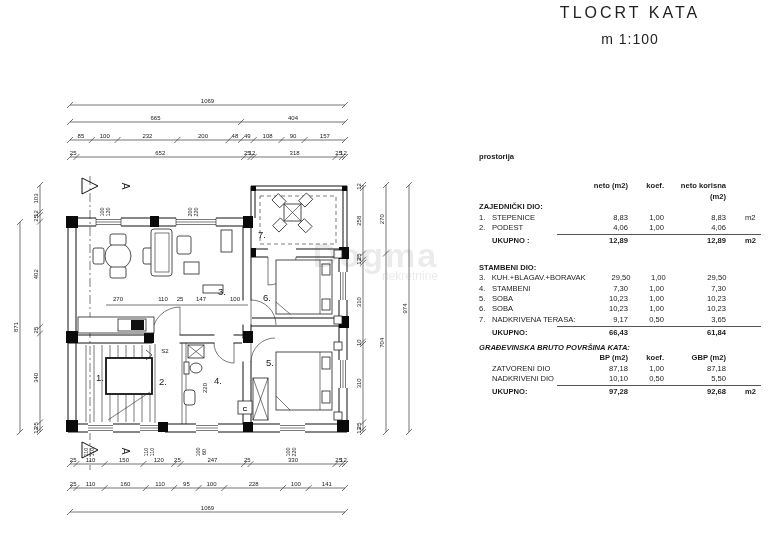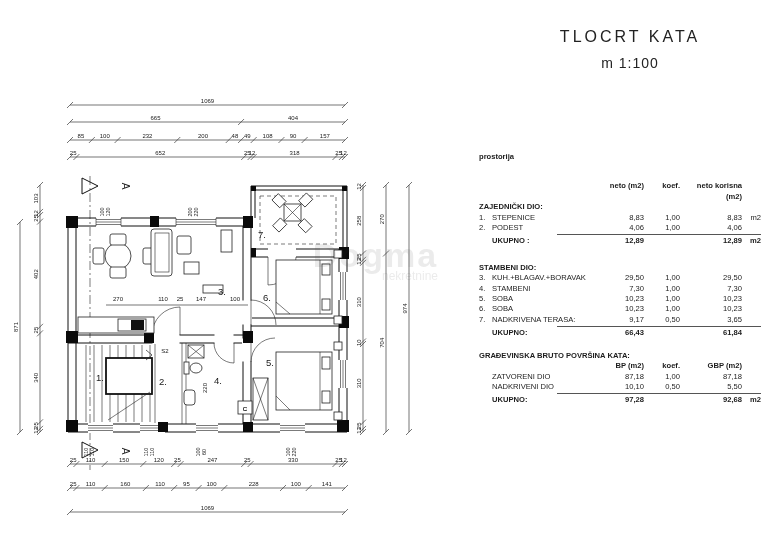--- a/index.html
+++ b/index.html
@@ -11,34 +11,34 @@
   .smalltxt{font-size:6px;font-family:"Liberation Sans",sans-serif;text-anchor:middle;}
   .wintxt{font-size:5.5px;font-family:"Liberation Sans",sans-serif;text-anchor:middle;}
   .marktxt{font-size:10px;font-family:"Liberation Sans",sans-serif;text-anchor:middle;}
   .dimline{stroke:#3a3a3a;stroke-width:0.7;}
   .wall{stroke:#111;stroke-width:1;fill:none;}
   .thin{stroke:#222;stroke-width:0.6;fill:none;}
   .furn{stroke:#222;stroke-width:0.8;fill:#fff;}
   .pier{fill:#0a0a0a;}
   .whitegap{fill:#fff;stroke:none;}
 
-  .titleblock{position:absolute;left:540px;top:28px;width:180px;text-align:center;color:#222;}
+  .titleblock{position:absolute;left:540px;top:4px;width:180px;text-align:center;color:#222;}
   .titleblock .t1{font-size:16px;letter-spacing:3px;}
   .titleblock .t2{font-size:14px;letter-spacing:1px;margin-top:9px;}
 
   .legend{position:absolute;left:479px;top:152px;width:282px;font-size:7.6px;color:#1c1c1c;}
   .lrow{display:flex;align-items:baseline;line-height:10.4px;}
   .num{width:13px;}
   .lbl{flex:1;}
   .c1{width:46px;text-align:right;}
   .c2{width:36px;text-align:right;}
   .c3{width:62px;text-align:right;}
-  .suf{width:16px;padding-left:3px;text-align:right;}
+  .suf{width:16px;padding-left:19px;}
   .b{font-weight:bold;}
-  .gap4{margin-top:19px;} .gap12{margin-top:16px;} .gap16{margin-top:12px;}
+  .gap4{margin-top:19px;} .gap12{margin-top:16px;} .gap16{margin-top:4px;font-style:italic;}
   .sumline{border-top:1px solid #555;margin-left:78px;margin-top:1px;margin-bottom:1px;}
   .s2tag{margin-left:10px;font-weight:bold;}
 
   .watermark{position:absolute;left:292px;top:236px;color:rgba(60,60,60,0.10);pointer-events:none;text-align:right;}
   .watermark .wm1{font-size:34px;font-weight:bold;letter-spacing:2px;}
   .watermark .wm2{font-size:12px;margin-left:90px;margin-top:-6px;color:rgba(60,60,60,0.10);}
 </style>
 </head>
 <body>
 

